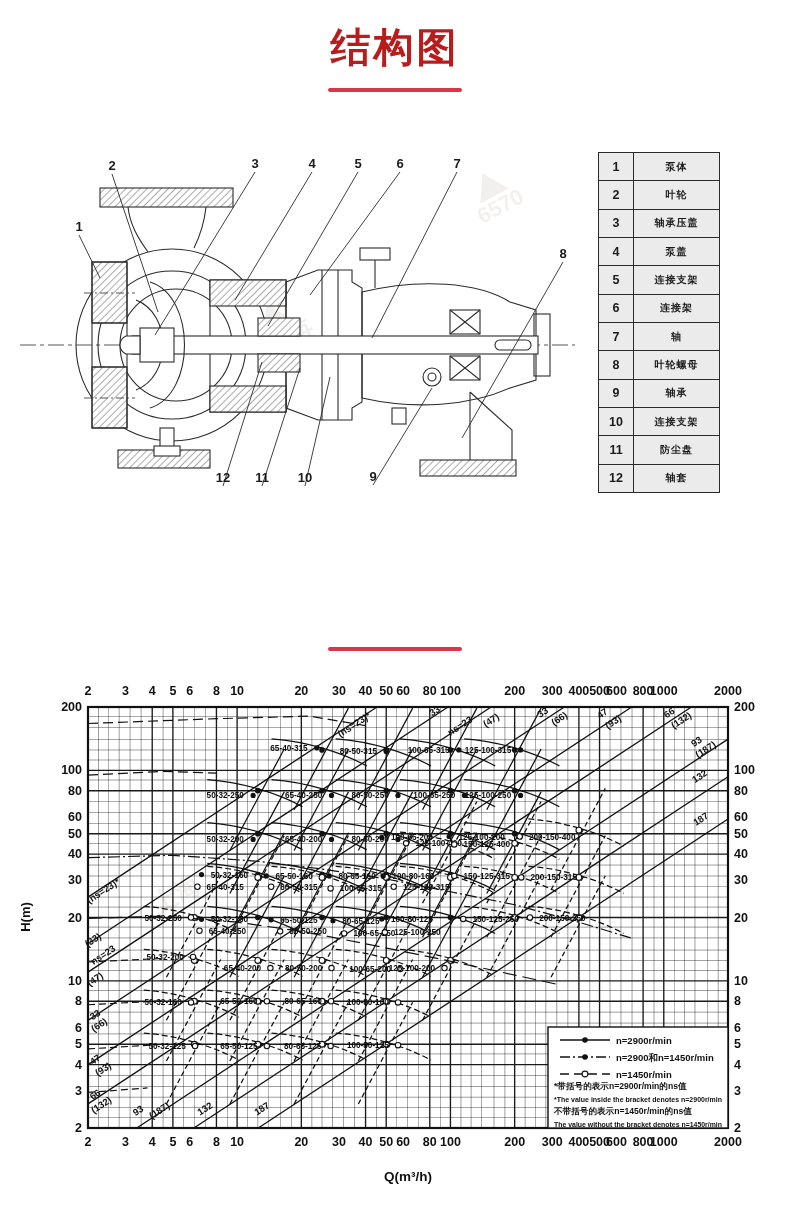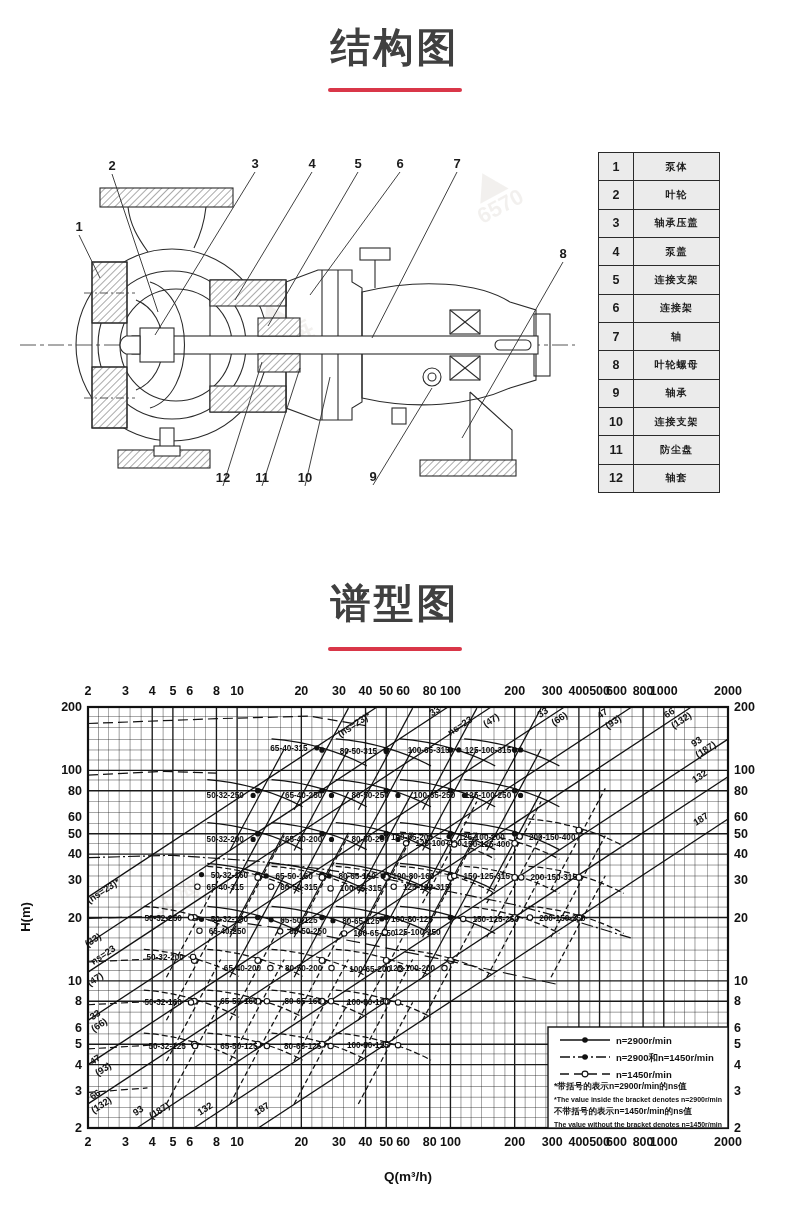--- a/index.html
+++ b/index.html
@@ -1,19 +1,19 @@
 <!DOCTYPE html>
 <html><head>
 <meta charset="utf-8">
 <style>
   html,body{margin:0;padding:0;background:#fff;}
   .page{position:relative;width:790px;height:1226px;background:#ffffff;overflow:hidden;
         font-family:"Liberation Sans",sans-serif;color:#1b1b1b;}
   .sec-title{position:absolute;left:0;width:100%;text-align:center;font-size:40px;
-        font-weight:800;letter-spacing:3px;color:#404040;margin:0;}
+        font-weight:800;letter-spacing:3px;color:#b91c1c;margin:0;}
   .redline{position:absolute;left:328px;width:134px;height:4px;border-radius:2px;}
   #pump-svg{position:absolute;left:0;top:130px;}
   #chart-svg{position:absolute;left:0;top:655px;}
   .parts-table{position:absolute;left:598px;top:152px;width:122px;height:341px;
         border:1.5px solid #2a2a2a;box-sizing:border-box;display:flex;flex-direction:column;}
   .prow{flex:1;display:flex;border-bottom:1px solid #2a2a2a;background:#ebebeb;}
   .prow:last-child{border-bottom:none;}
   .pnum{width:34px;display:flex;align-items:center;justify-content:center;
         border-right:1px solid #2a2a2a;font-size:12.5px;font-weight:700;}
   .pname{flex:1;display:flex;align-items:center;justify-content:center;
@@ -203,21 +203,20 @@
       <div class="prow">
         <div class="pnum">11</div>
         <div class="pname">防尘盘</div>
       </div>
       <div class="prow">
         <div class="pnum">12</div>
         <div class="pname">轴套</div>
       </div>
     </div>
 
-  <h1 class="sec-title" style="top:576px">谱型图</h1>
   <div class="redline" style="top: 647px; background: rgb(217, 54, 72);"></div>
 
   <svg id="chart-svg" width="790" height="570" viewBox="0 0 790 570">
       <g>
         <line x1="88" y1="52" x2="88" y2="473" stroke="#1a1a1a" stroke-width="1.35" opacity="1"></line>
         <line x1="98.49984483630541" y1="52" x2="98.49984483630541" y2="473" stroke="#1a1a1a" stroke-width="0.5" opacity="0.85"></line>
         <line x1="108.67413610838537" y1="52" x2="108.67413610838537" y2="473" stroke="#1a1a1a" stroke-width="0.5" opacity="0.85"></line>
         <line x1="119.17398094469077" y1="52" x2="119.17398094469077" y2="473" stroke="#1a1a1a" stroke-width="0.5" opacity="0.85"></line>
         <line x1="130.0865190667988" y1="52" x2="130.0865190667988" y2="473" stroke="#1a1a1a" stroke-width="0.5" opacity="0.85"></line>
         <line x1="141.16231624343743" y1="52" x2="141.16231624343743" y2="473" stroke="#1a1a1a" stroke-width="0.5" opacity="0.85"></line>

